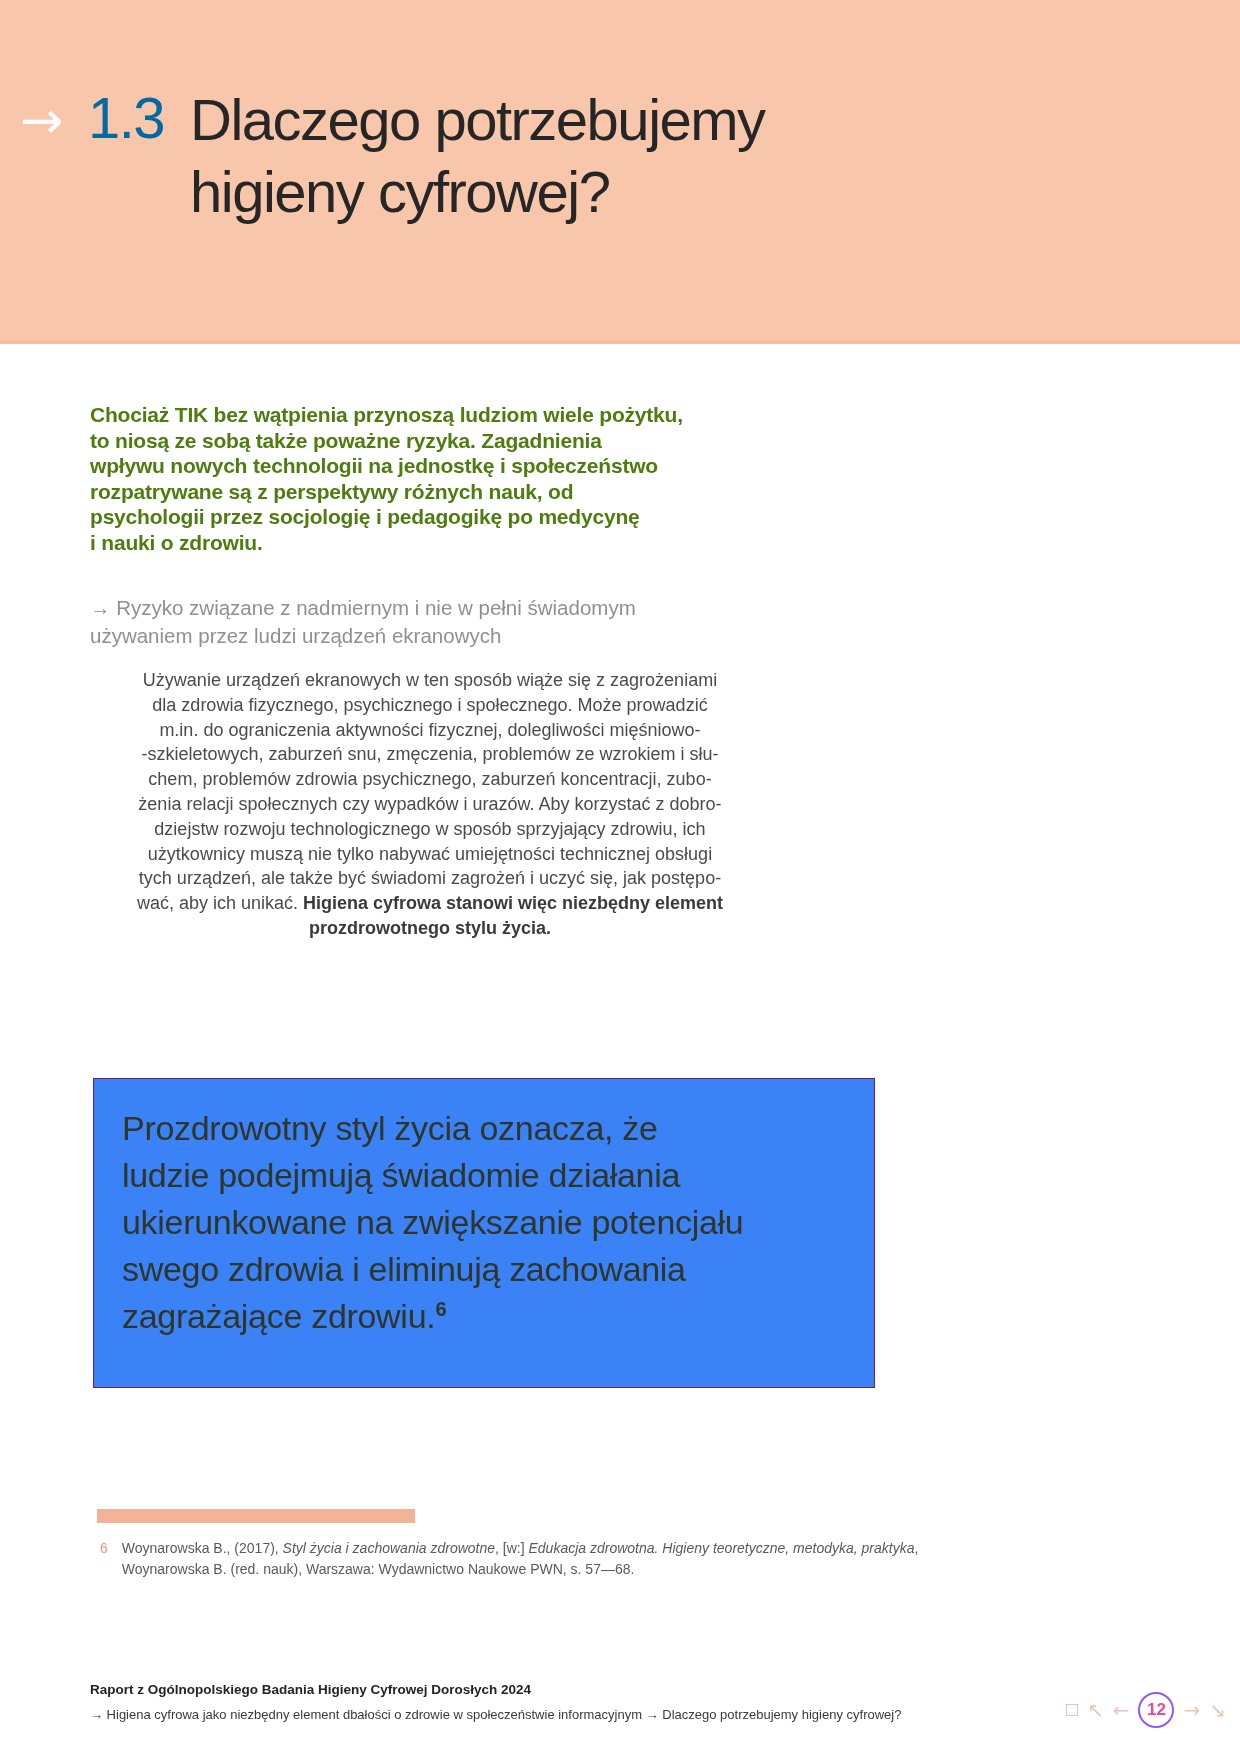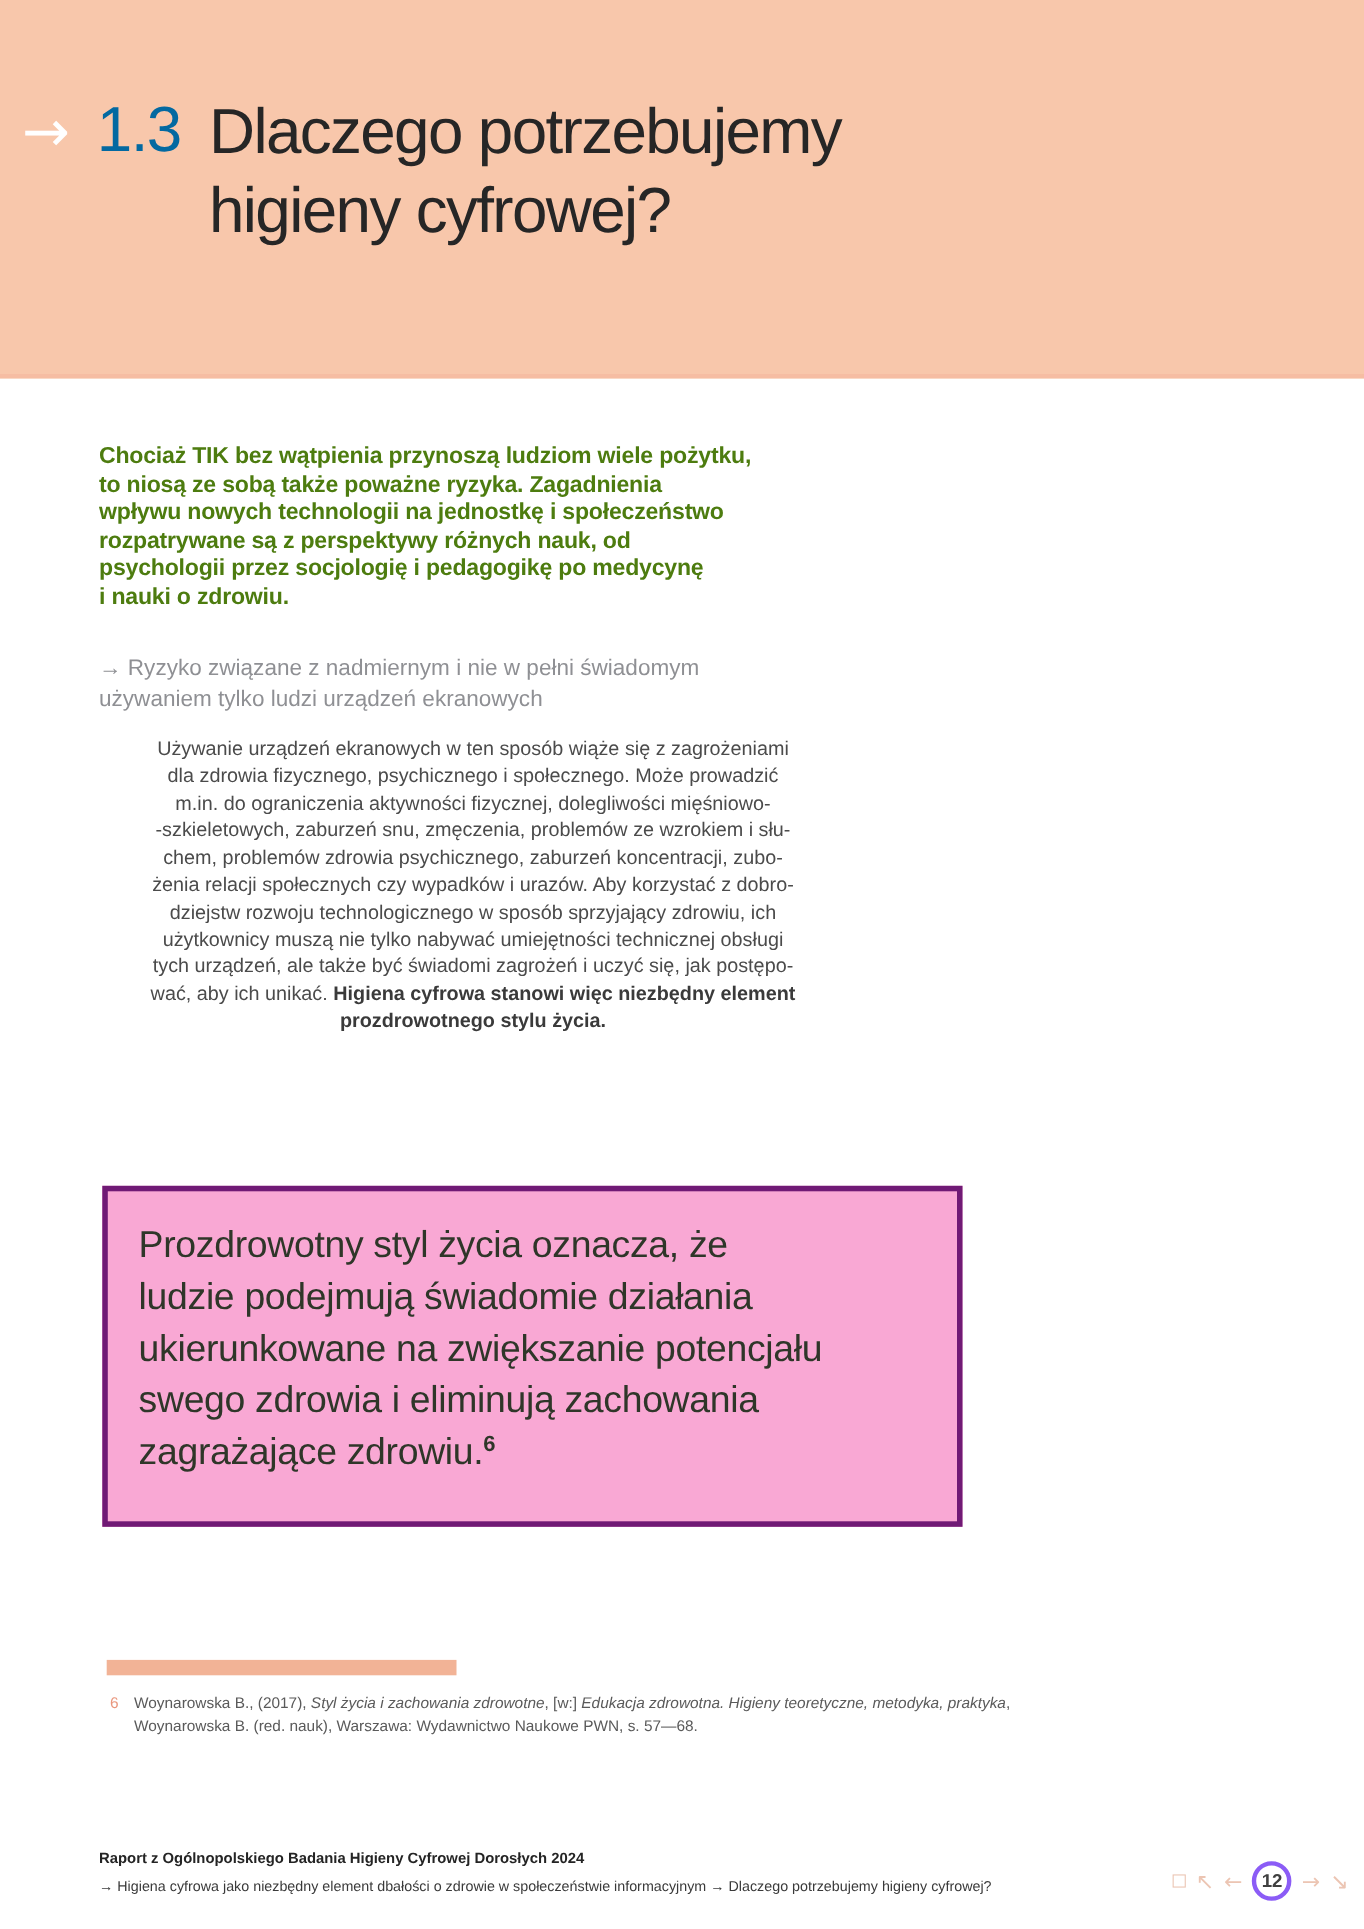--- a/index.html
+++ b/index.html
@@ -52,22 +52,22 @@
   
   .body-text {
     position:absolute; left:90px; top:668px; width:680px;
     font-size:18px; line-height:24.8px; color:#4b4b4b;text-align:center;
   }
   .body-text b { font-weight:700; color:#3a3a3a; }
 
   
   .quote-box {
     position:absolute; left:93px; top:1078px; width:782px; height:310px;
-    background:#f9a8d4;
-    border:5px solid #701a75;
+    background:#3b82f6;
+    border:1px solid #701a75;
     box-sizing:border-box;
   }
   .quote-text {
     margin:26px 0 0 28px;
     font-size:34px; line-height:47px;
     color:#2f3629; letter-spacing:-0.3px; font-weight:400;
   }
   .quote-text sup { font-size:20px; font-weight:700; line-height:0; }
 
   
@@ -102,23 +102,23 @@
     width:12px; height:12px;
     border:1.5px solid #ecc5b3;
     box-sizing:border-box;
   }
   .pg-arrow {
     font-family:"DejaVu Sans",sans-serif;
     font-size:20px; line-height:20px; color:#ecc5b3;
   }
   .pg-circle {
     width:36px; height:36px; border-radius:50%;
-    border:4px solid #8b5cf6; box-sizing:border-box;
+    border:2px solid #8b5cf6; box-sizing:border-box;
     display:flex; align-items:center; justify-content:center;
-    font-size:17px; font-weight:700; color:#404040;
+    font-size:17px; font-weight:700; color:#ec4899;
     background:transparent;
   }
 </style>
 </head>
 <body>
 
 <div class="page">
 
   <div class="header-band">
     <span class="header-arrow">→</span>
@@ -128,21 +128,21 @@
   </div>
 
   <p class="lead pre" style="margin:0;">Chociaż TIK bez wątpienia przynoszą ludziom wiele pożytku,
 to niosą ze sobą także poważne ryzyka. Zagadnienia
 wpływu nowych technologii na jednostkę i społeczeństwo
 rozpatrywane są z perspektywy różnych nauk, od
 psychologii przez socjologię i pedagogikę po medycynę
 i nauki o zdrowiu.</p>
 
   <h2 class="subheading pre" style="margin:0; font-weight:400;">→ Ryzyko związane z nadmiernym i nie w pełni świadomym
-używaniem tylko ludzi urządzeń ekranowych</h2>
+używaniem przez ludzi urządzeń ekranowych</h2>
 
   <div class="body-text">
     <span class="pre">Używanie urządzeń ekranowych w ten sposób wiąże się z zagrożeniami
 dla zdrowia fizycznego, psychicznego i społecznego. Może prowadzić
 m.in. do ograniczenia aktywności fizycznej, dolegliwości mięśniowo-
 -szkieletowych, zaburzeń snu, zmęczenia, problemów ze wzrokiem i słu-
 chem, problemów zdrowia psychicznego, zaburzeń koncentracji, zubo-
 żenia relacji społecznych czy wypadków i urazów. Aby korzystać z dobro-
 dziejstw rozwoju technologicznego w sposób sprzyjający zdrowiu, ich
 użytkownicy muszą nie tylko nabywać umiejętności technicznej obsługi

